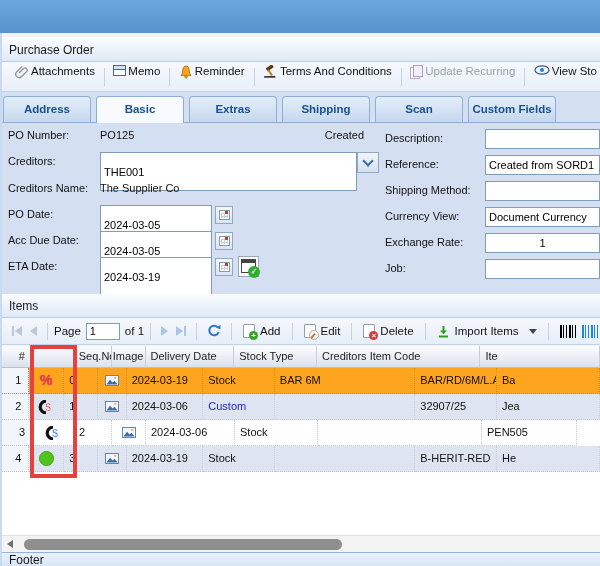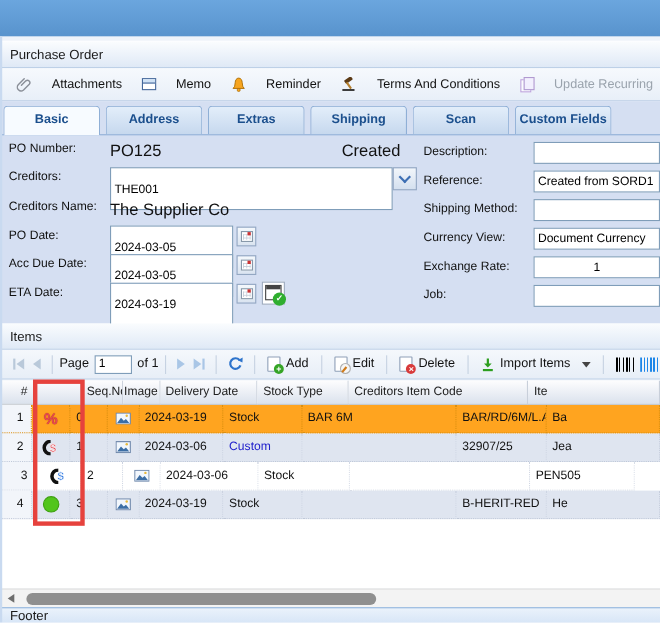--- a/index.html
+++ b/index.html
@@ -14,39 +14,39 @@
        padding-left:9px;box-sizing:border-box;font-size:12px;color:#1a1a1a;
        background:linear-gradient(180deg,#fafcfe,#dfe9f6);border-bottom:1px solid #b9cde5;}
   #po-bar{top:37px;height:25px;border-top:1px solid #ffffff;}
   #items-bar{top:294px;height:24px;}
   #footer-bar{top:552px;height:14px;border-top:1px solid #8fb4dc;border-bottom:none;
               background:linear-gradient(180deg,#eaf2fb,#d8e6f7);}
   
   #toolbar{position:absolute;left:0;top:62px;width:600px;height:29px;display:flex;align-items:center;
            padding-left:6px;background:linear-gradient(180deg,#f6f9fd,#e8eff8);
            border-bottom:1px solid #c2d3e8;white-space:nowrap;}
-  .tbtn{display:inline-flex;align-items:center;gap:18px;padding:0 9px;font-size:11.5px;height:24px;cursor:default;}
+  .tbtn{display:inline-flex;gap:2px;padding:0 9px;font-size:11.5px;height:24px;cursor:default;}
   .tbtn.disabled{color:#9aa3ad;}
   .tsep{width:1px;height:18px;background:#c6d2e2;}
   
   .memo-ic{width:13px;height:11px;background:#fff;border:1px solid #44679a;position:relative;box-sizing:border-box;}
   .memo-ic::before{content:'';position:absolute;left:0;top:0;right:0;height:3px;background:#cfe2f6;border-bottom:1px solid #44679a;}
   .copy-ic{width:13px;height:13px;position:relative;opacity:.8;}
   .copy-ic::before{content:'';position:absolute;left:0;top:2px;width:8px;height:10px;background:#fff;border:1px solid #b191d6;}
   .copy-ic::after{content:'';position:absolute;left:3px;top:0;width:8px;height:10px;background:#f3efff;border:1px solid #a184c6;}
   
   #form{position:absolute;left:0;top:92px;width:600px;height:202px;background:#d5dff2;}
   .tabs{position:absolute;left:3px;top:4px;display:flex;gap:5px;z-index:2;}
   .tab{width:88px;height:26px;line-height:25px;text-align:center;font-size:11.5px;font-weight:bold;
        color:#1b4f8d;background:linear-gradient(180deg,#e3eefa,#c6d8ee);
        border:1px solid #8fafd6;border-bottom:none;border-radius:4px 4px 0 0;box-sizing:border-box;cursor:default;}
   .tab.active{background:#f7fbff;height:27px;}
   .tabs-underline{position:absolute;left:0;top:30px;width:600px;height:1px;background:#8fafd6;}
   .flabel{position:absolute;font-size:11px;color:#111;white-space:nowrap;text-align:center;}
-  .fvalue{position:absolute;font-size:15px;color:#111;white-space:nowrap;}
+  .fvalue{position:absolute;font-size:11px;color:#111;white-space:nowrap;}
   .inp{position:absolute;height:39px;border:1px solid #7f9db9;background:#fff;font-size:11px;
        font-family:"Liberation Sans",sans-serif;padding:0 3px;box-sizing:border-box;}
   .inp.small{height:20px;}
   .ddbtn{position:absolute;width:22px;height:21px;box-sizing:border-box;border:1px solid #93a7c2;
          background:linear-gradient(180deg,#f2f6fb,#d4e0ef);display:flex;align-items:center;justify-content:center;cursor:default;}
   .chev{width:6px;height:6px;border-right:2px solid #3d6fb4;border-bottom:2px solid #3d6fb4;
         transform:rotate(45deg);margin-top:-3px;}
   .calbtn{position:absolute;width:18px;height:18px;box-sizing:border-box;border:1px solid #93a7c2;
           background:linear-gradient(180deg,#f4f8fc,#dae4f0);display:flex;align-items:center;justify-content:center;cursor:default;}
   .cal{width:11px;height:10px;background:#fff;border:1px solid #8899aa;position:relative;box-sizing:border-box;}
@@ -168,22 +168,22 @@
     <svg width="16" height="10" viewBox="0 0 16 10">
         <ellipse cx="8" cy="5" rx="7" ry="4.2" fill="none" stroke="#3d5a82" stroke-width="1.2"></ellipse>
         <circle cx="8" cy="5" r="2" fill="#2e7fd0"></circle>
       </svg>
     <span>View Sto</span>
   </div>
 </div>
 
 <div id="form">
   <div class="tabs">
+    <div class="tab">Address</div>
     <div class="tab active">Basic</div>
-    <div class="tab">Address</div>
     <div class="tab">Extras</div>
     <div class="tab">Shipping</div>
     <div class="tab">Scan</div>
     <div class="tab">Custom Fields</div>
   </div>
   <div class="tabs-underline"></div>
 
   <span class="flabel" style="left:8px;top:37px">PO Number:</span>
   <span class="fvalue" style="left:100px;top:37px">PO125</span>
   <span class="fvalue" style="left:288px;top:37px;width:76px;text-align:right">Created</span>

